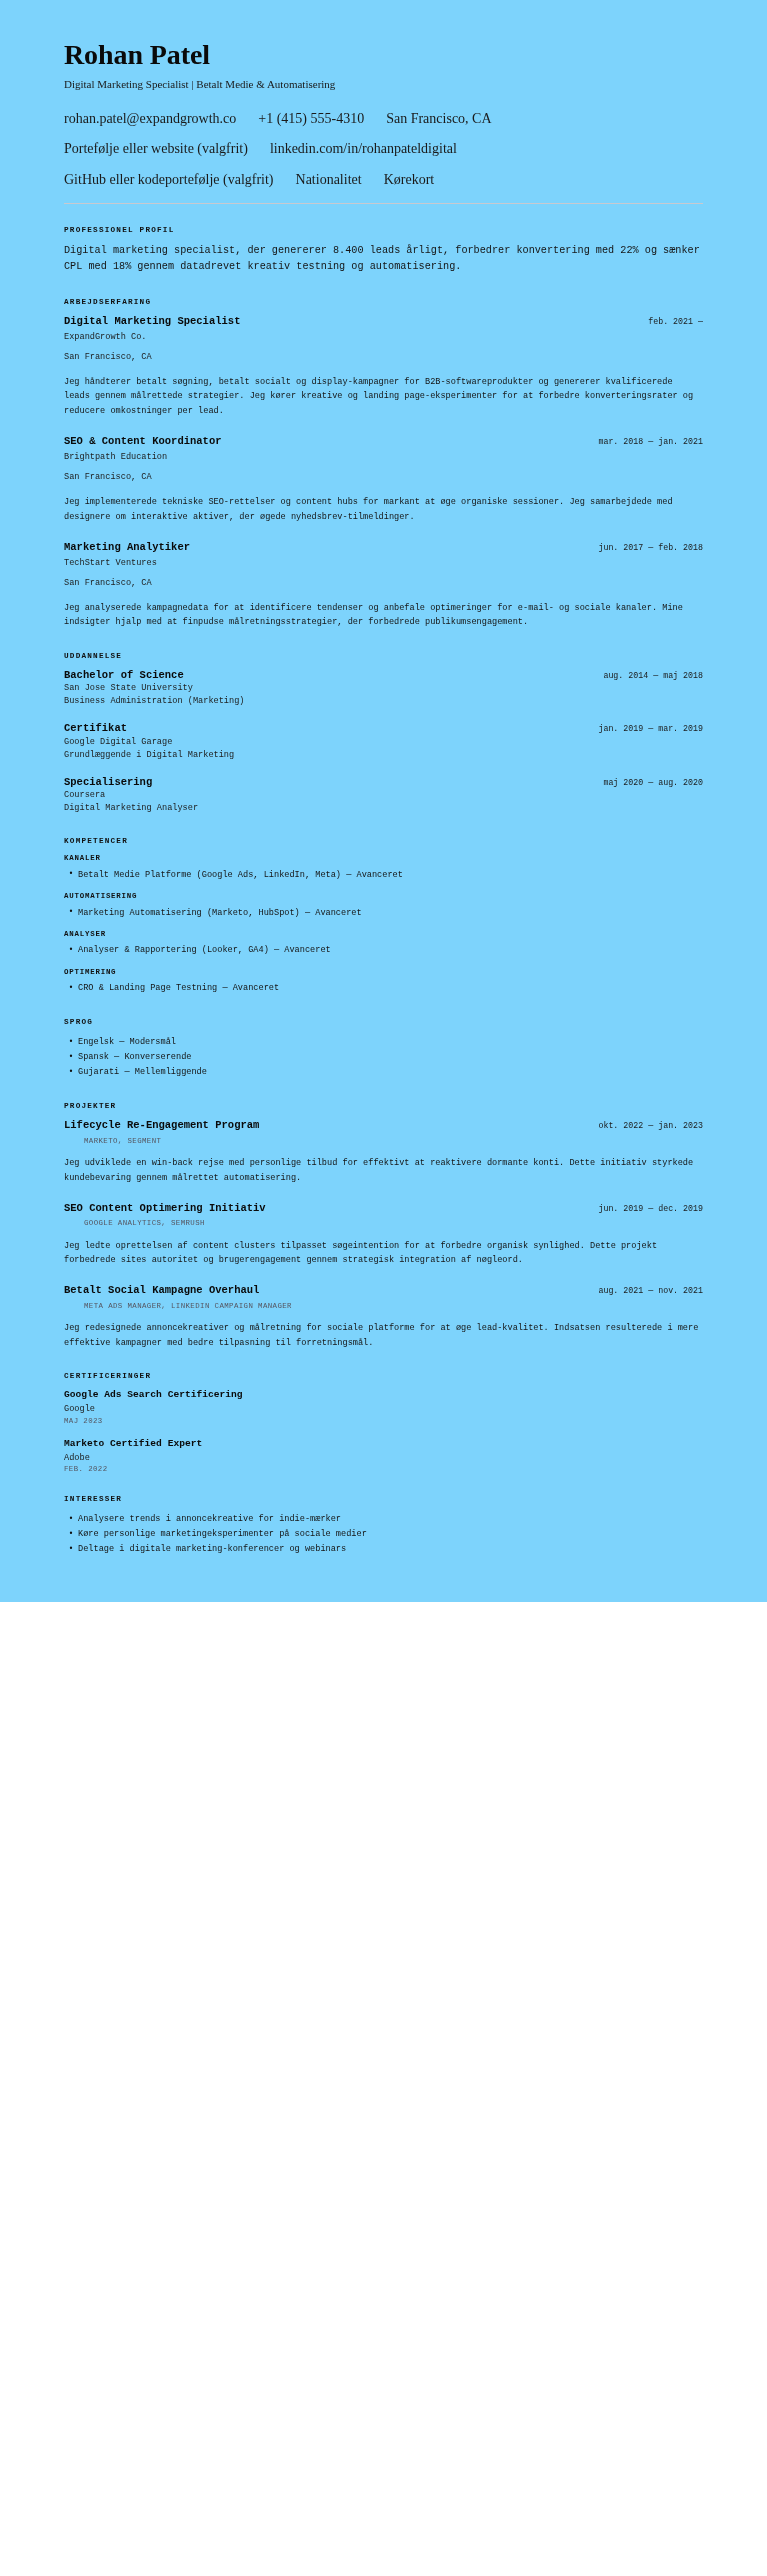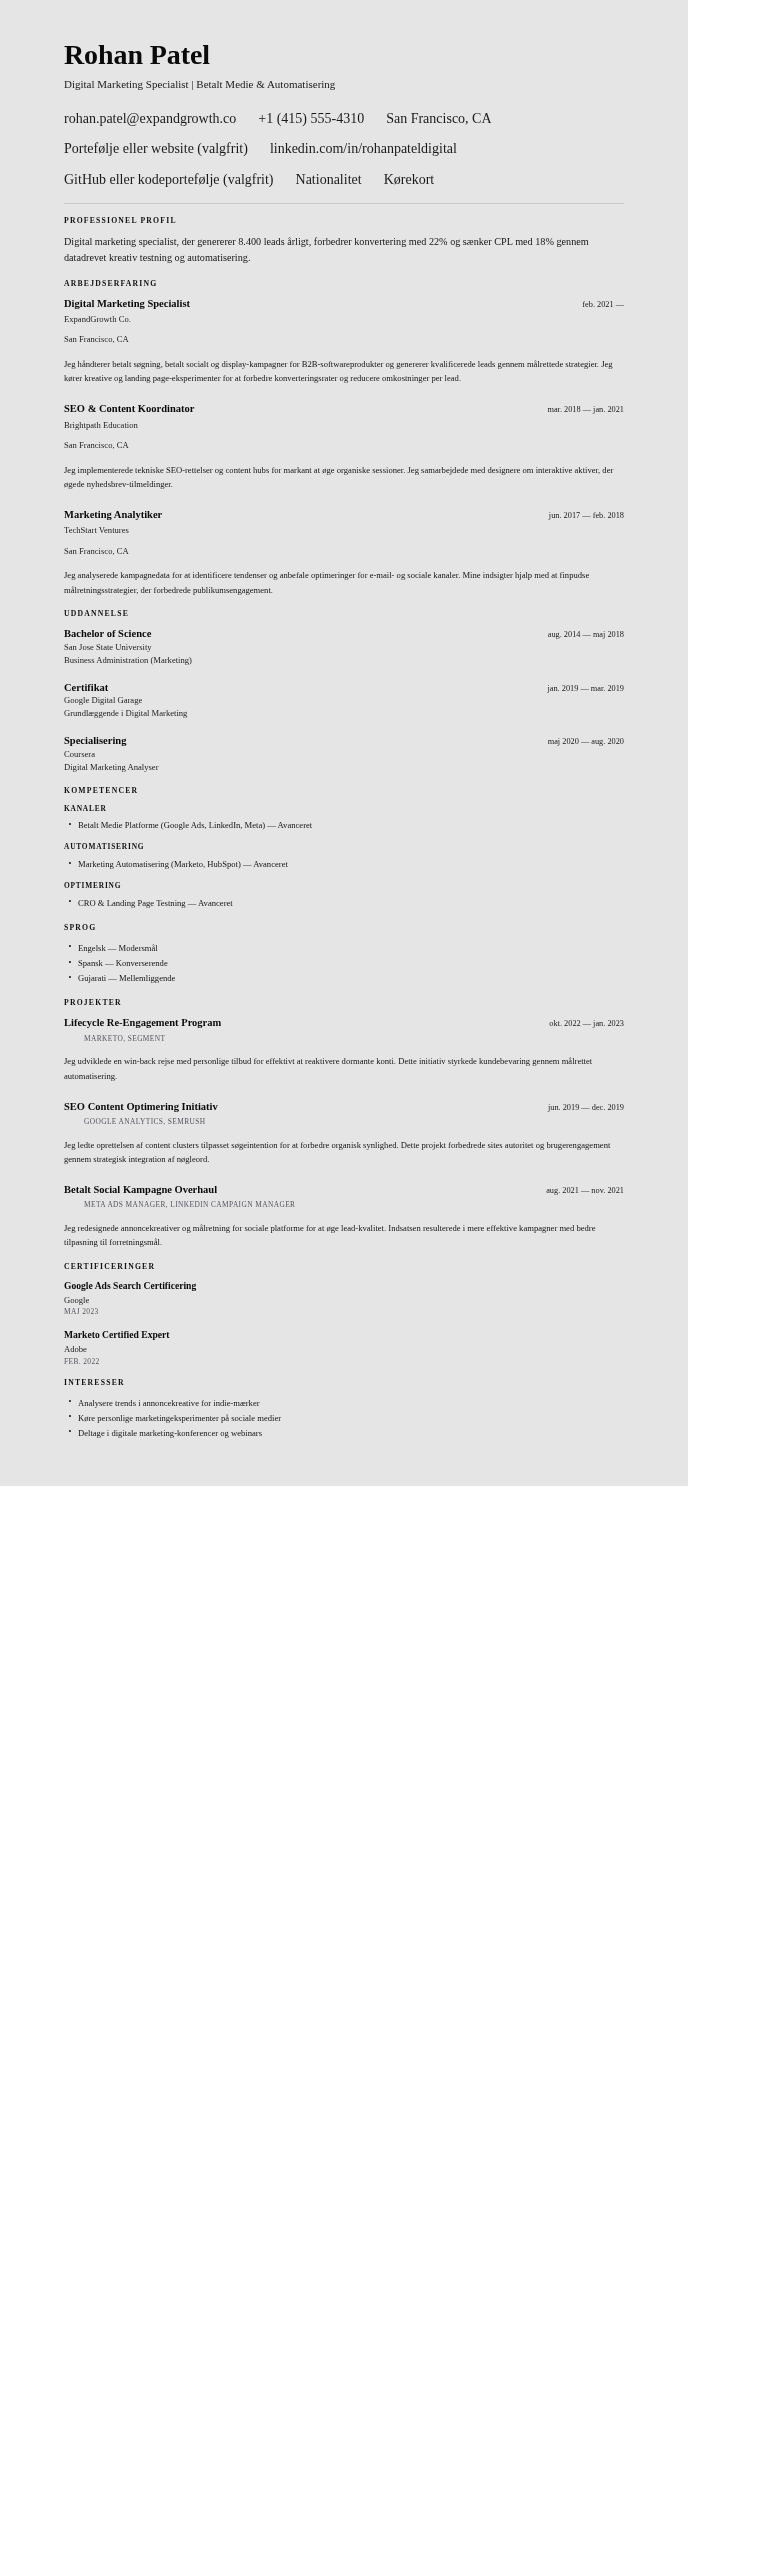--- a/index.html
+++ b/index.html
@@ -7,24 +7,24 @@
     padding: 0;
     background: #ffffff;
   }
   body {
     width: 767px;
     font-family: "Liberation Serif", "DejaVu Serif", serif;
     color: #111111;
     -webkit-font-smoothing: antialiased;
   }
   .page {
-    width: 688px;
+    width: 767px;
     box-sizing: border-box;
     padding: 40px 64px 45px 64px;
-    background: #e5e5e5;
+    background: #7dd3fc;
   }
 
   
   .name {
     font-size: 28px;
     font-weight: 700;
     letter-spacing: -0.1px;
     line-height: 1.08;
     margin: 0 0 6.4px 0;
     color: #0a0a0a;
@@ -52,21 +52,21 @@
   .contact-line .ci:last-child { margin-right: 0; }
 
   .rule {
     border: 0;
     border-top: 0.6px solid #c9c9cf;
     margin: 12.8px 0 0 0;
     height: 0;
   }
 
   
-  .section { margin-top: 12px; }
+  .section { margin-top: 22px; font-family: Liberation Mono, monospace; }
   .section-title {
     font-size: 7.7px;
     font-weight: 700;
     letter-spacing: 1.2px;
     text-transform: uppercase;
     color: #111111;
     margin: 0 0 9px 0;
   }
   .summary {
     font-size: 10.2px;
@@ -298,20 +298,26 @@
       </ul>
     </div>
 
     <div class="skill-group">
       <h3 class="skill-group-title">Automatisering</h3>
       <ul class="bullets">
         <li>Marketing Automatisering (Marketo, HubSpot) — Avanceret</li>
       </ul>
     </div>
 
+    <div class="skill-group">
+      <h3 class="skill-group-title">Analyser</h3>
+      <ul class="bullets">
+        <li>Analyser &amp; Rapportering (Looker, GA4) — Avanceret</li>
+      </ul>
+    </div>
 
     <div class="skill-group">
       <h3 class="skill-group-title">Optimering</h3>
       <ul class="bullets">
         <li>CRO &amp; Landing Page Testning — Avanceret</li>
       </ul>
     </div>
   </section>
 
   <section class="section">

